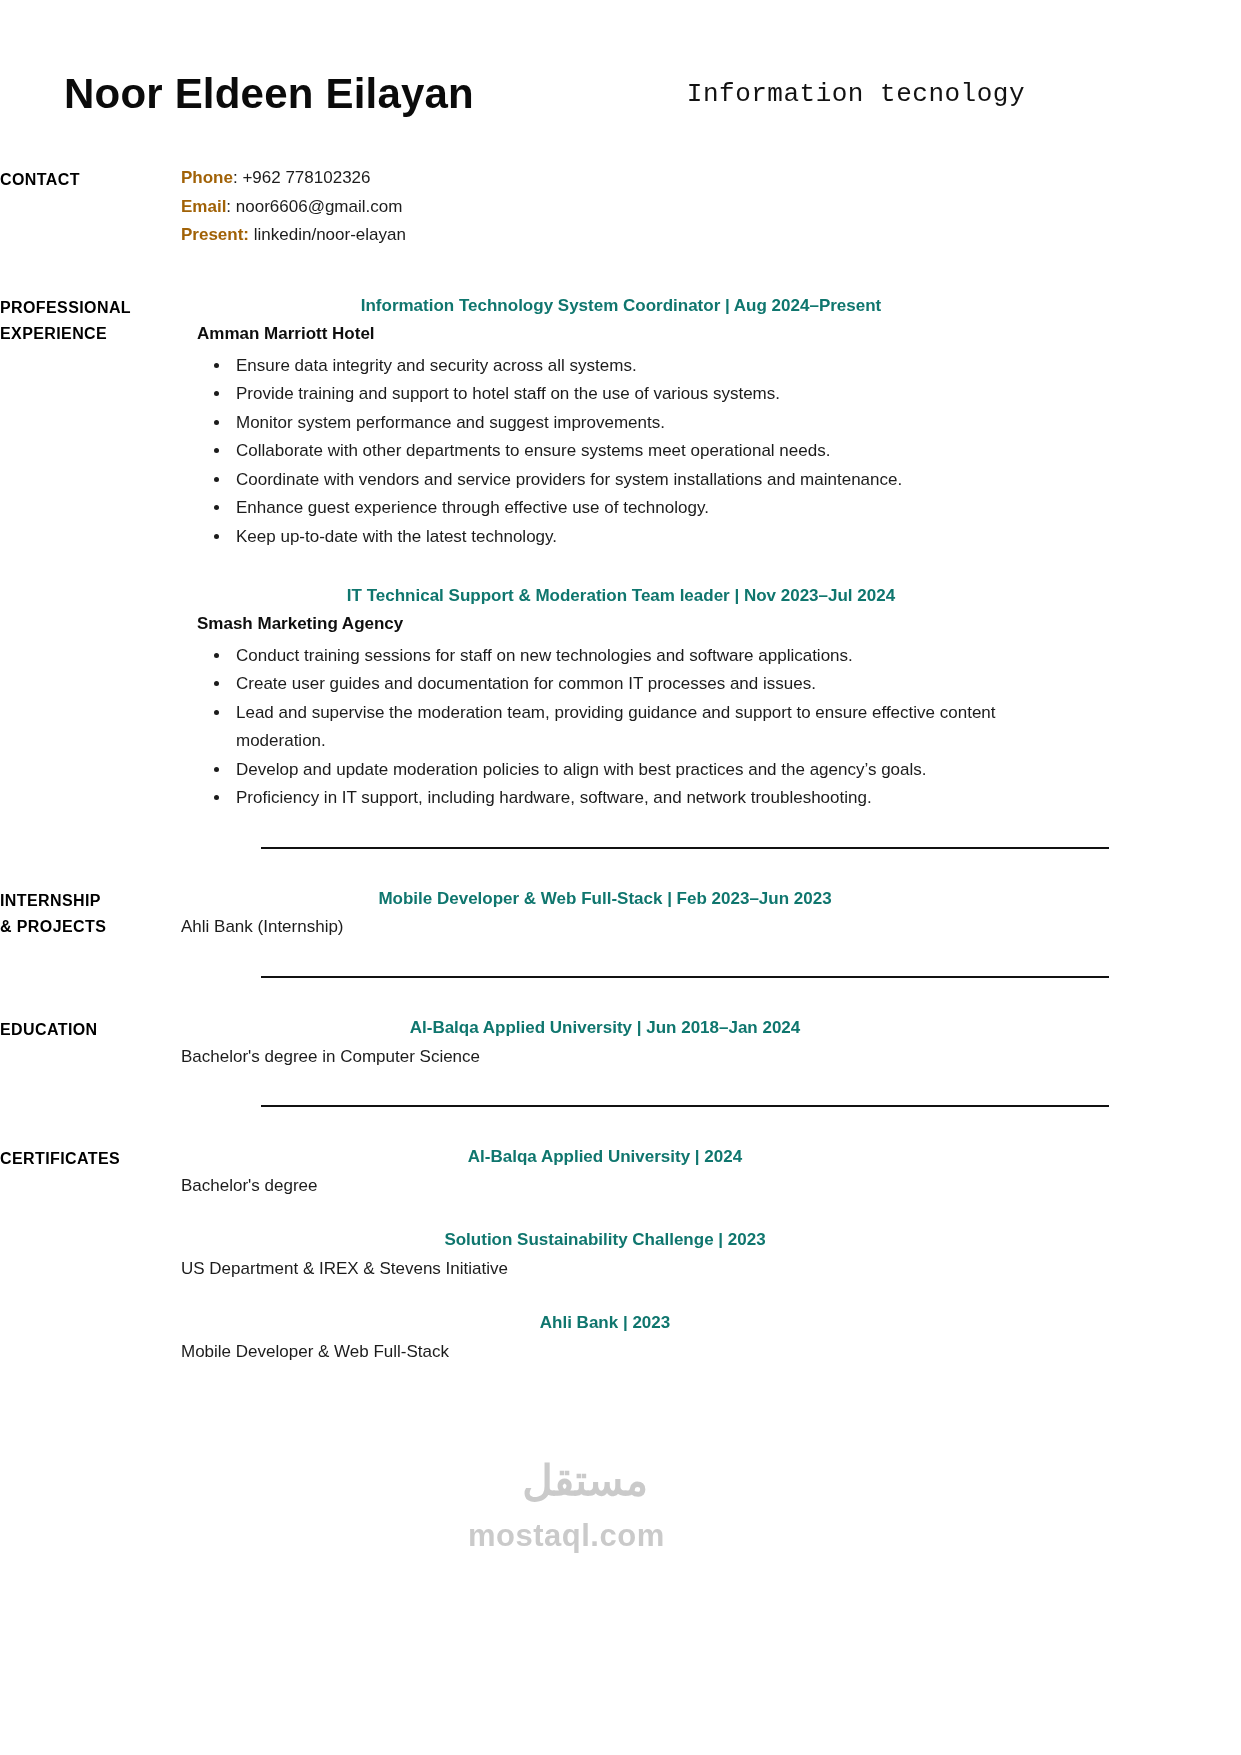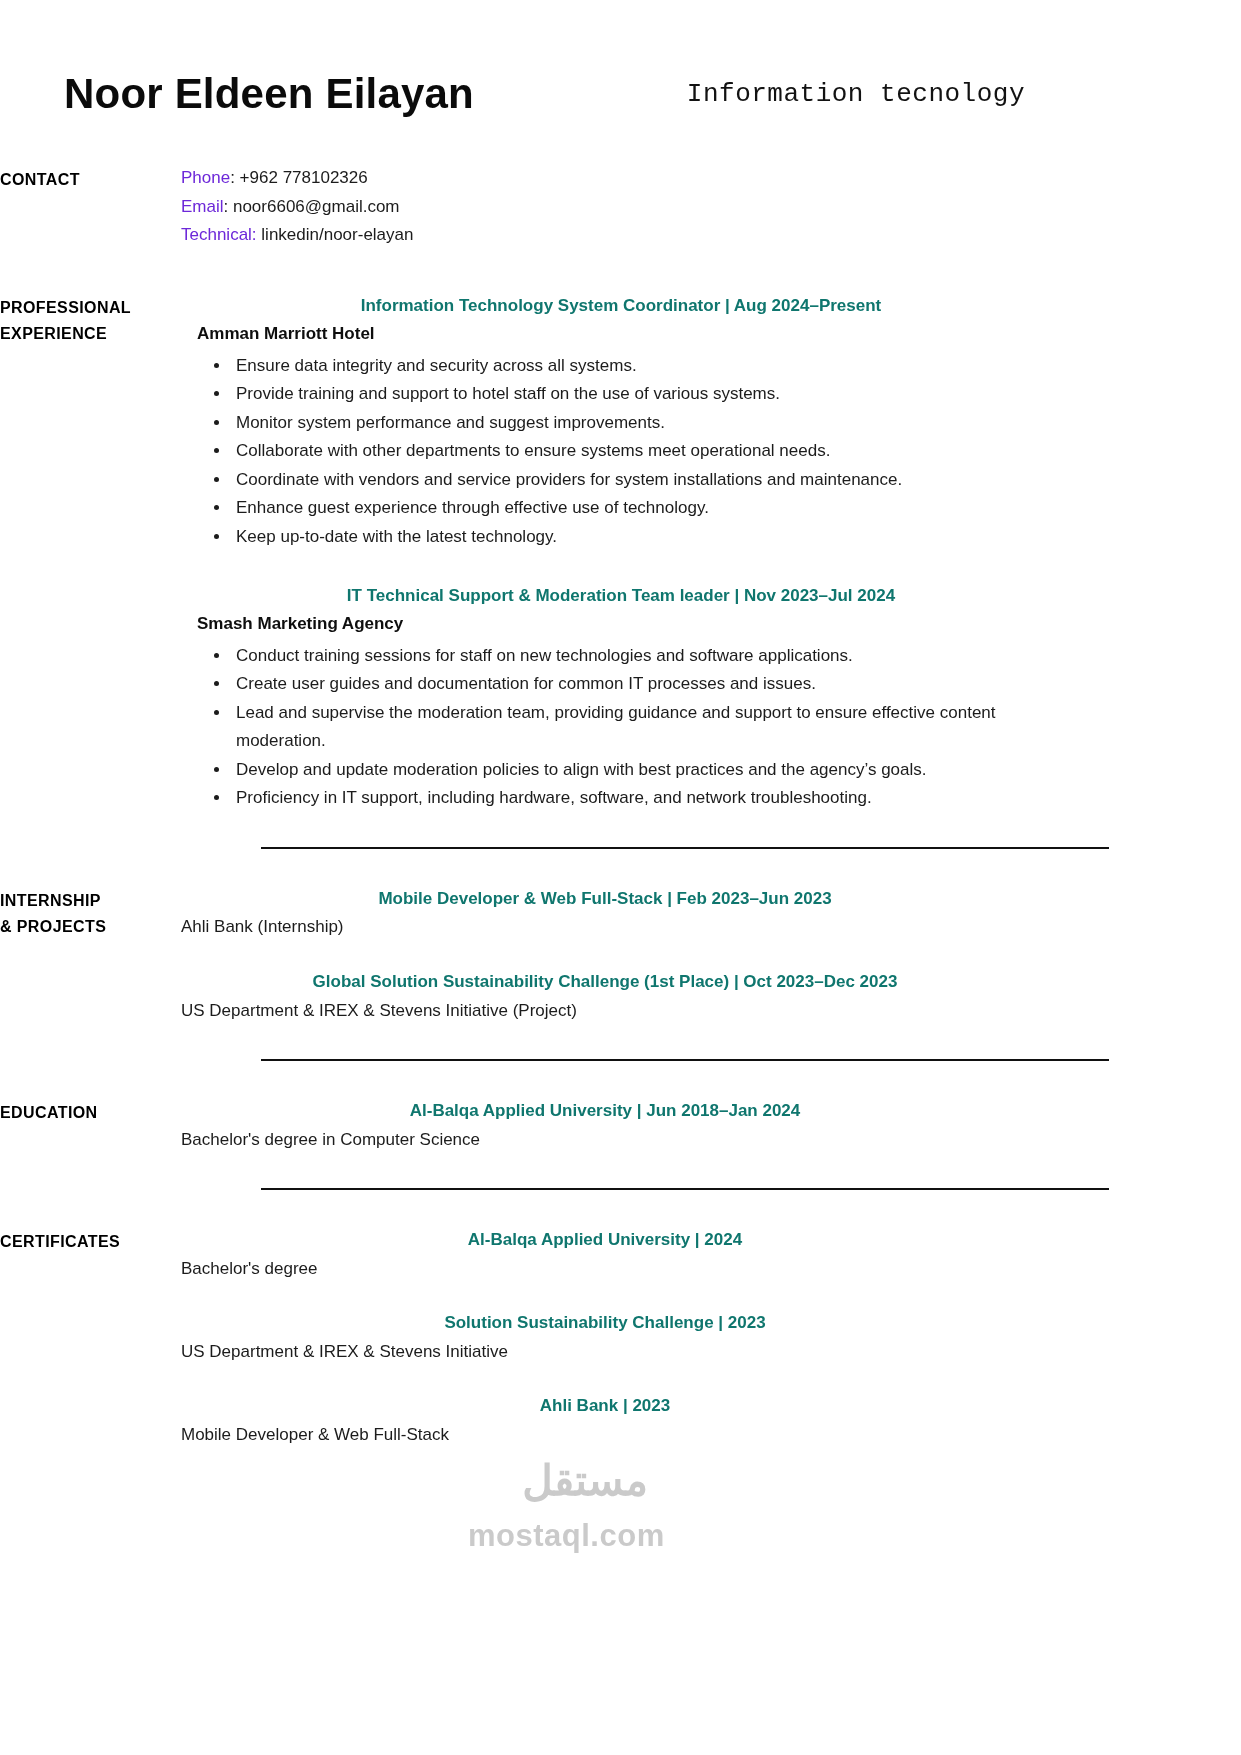--- a/index.html
+++ b/index.html
@@ -49,21 +49,21 @@
     color: #000;
     white-space: pre-line;
     padding-top: 3px;
   }
   .content {
     width: 848px;
     font-size: 17px;
     line-height: 1.68;
     color: #1c1c1c;
   }
-  .b { font-weight: 400; color: #6d28d9; }
+  .b { font-weight: 700; color: #a16207; }
   .job-title, .item-title { font-weight: 700; color: #0f766e; text-align: center; }
   .company { font-weight: 700; color: #0e0e0e; }
 
   ul.bullets {
     list-style: disc;
     margin: 3px 0 0 14px;
     padding-left: 20px;
   }
   ul.bullets li { padding-left: 5px; }
 
@@ -109,21 +109,21 @@
 <header class="header">
   <h1 class="name">Noor Eldeen Eilayan</h1>
   <div class="role">Information tecnology</div>
 </header>
 
 <section class="section mt-contact">
   <div class="label">CONTACT</div>
   <div class="content">
     <div class="contact-line"><span class="b">Phone</span><span>: +962 778102326</span></div>
     <div class="contact-line"><span class="b">Email</span><span>: noor6606@gmail.com</span></div>
-    <div class="contact-line"><span class="b">Technical:</span><span> linkedin/noor-elayan</span></div>
+    <div class="contact-line"><span class="b">Present:</span><span> linkedin/noor-elayan</span></div>
   </div>
 </section>
 
 <section class="section mt-experience">
   <div class="label">PROFESSIONAL
 EXPERIENCE</div>
   <div class="content">
 
     <div class="job">
       <div class="job-title">Information Technology System Coordinator | Aug 2024–Present</div>
@@ -157,24 +157,20 @@
 <hr class="divider">
 
 <section class="section mt-after-divider">
   <div class="label">INTERNSHIP
 &amp; PROJECTS</div>
   <div class="content">
     <div class="item">
       <div class="item-title">Mobile Developer &amp; Web Full-Stack | Feb 2023–Jun 2023</div>
       <div class="item-sub">Ahli Bank (Internship)</div>
     </div>
-    <div class="item">
-      <div class="item-title">Global Solution Sustainability Challenge (1st Place) | Oct 2023–Dec 2023</div>
-      <div class="item-sub">US Department &amp; IREX &amp; Stevens Initiative (Project)</div>
-    </div>
   </div>
 </section>
 
 <hr class="divider">
 
 <section class="section mt-after-divider">
   <div class="label">EDUCATION</div>
   <div class="content">
     <div class="item">
       <div class="item-title">Al-Balqa Applied University | Jun 2018–Jan 2024</div>

